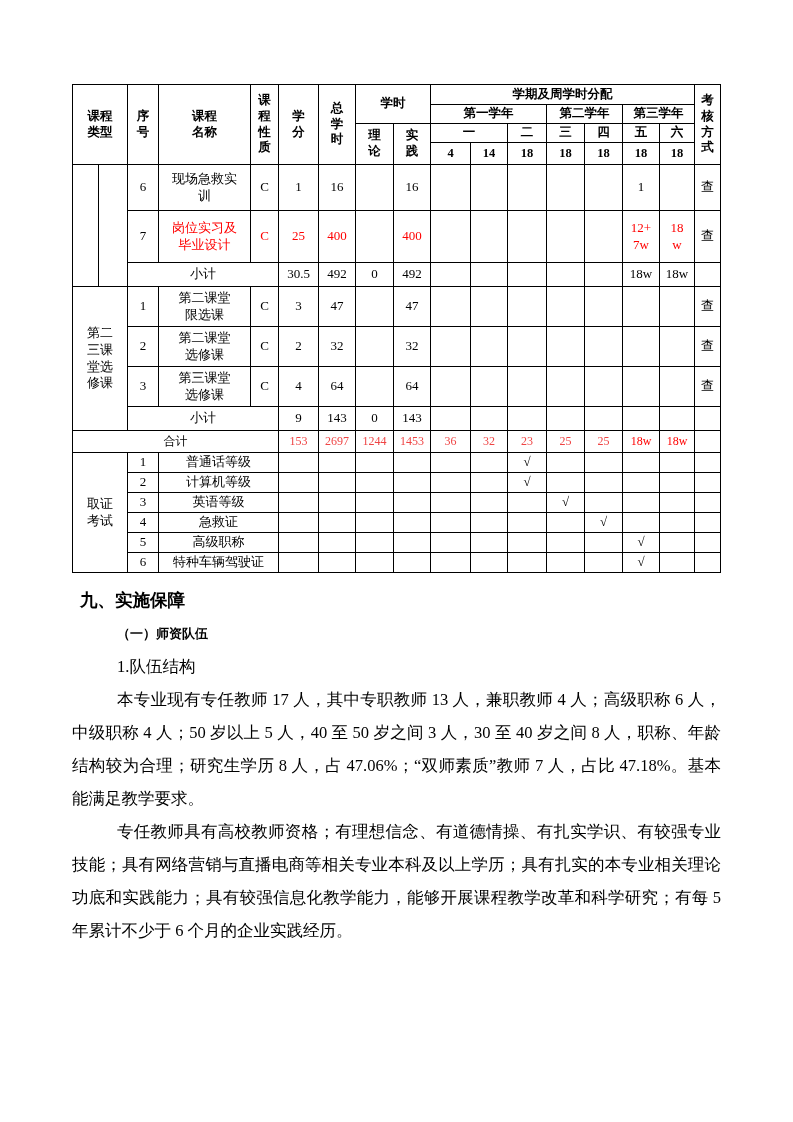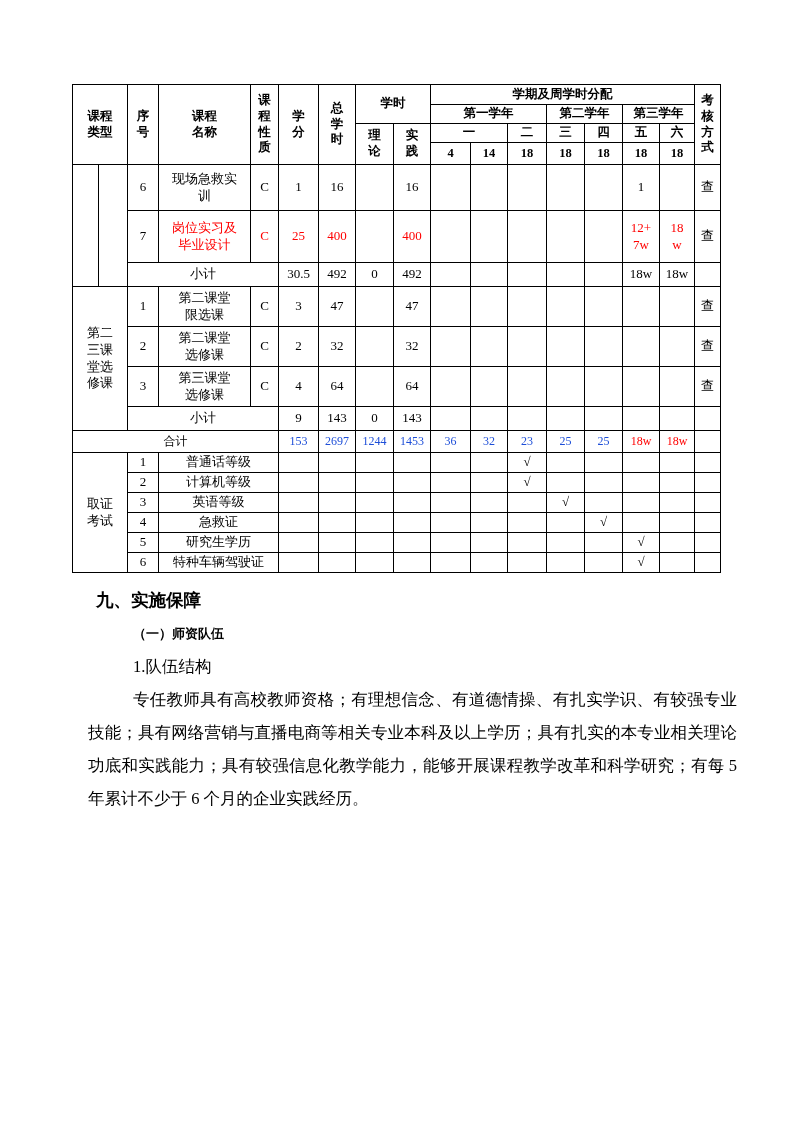--- a/index.html
+++ b/index.html
@@ -16,27 +16,27 @@
   table.schedule td {
     border:1px solid #000; text-align:center; vertical-align:middle;
     font-size:13px; line-height:1.3; white-space:pre-line; overflow:hidden;
     padding:0 1px; font-family:"Liberation Serif","DejaVu Serif",serif;
   }
   tr.hdr td { font-weight:bold; font-size:12.5px; line-height:1.25; }
   tr.hr1{height:20px} tr.hr2{height:19px} tr.hr3{height:19px} tr.hr4{height:22px}
   tr.rA{height:46px} tr.rB{height:52px} tr.sub{height:24px}
   tr.rC{height:40px} tr.tot{height:22px} tr.cert{height:20px}
   td.red, .red { color:#FF0000; }
-  td.green, .green { color:#1d4ed8; }
+  td.green, .green { color:#ef4444; }
   td.namecell { font-size:13px; }
   td.vlabel { font-size:13px; line-height:1.45; }
   tr.tot td { font-size:12px;margin-left:16px; }
   tr.sub td { font-size:13px; }
   .textblock {
-    position:absolute; left:88px; top:576px; width:649px;
+    position:absolute; left:72px; top:576px; width:649px;
     font-size:16.5px; line-height:33px; text-align:justify;
   }
   .h1 {
     font-weight:bold; font-size:17.5px; line-height:33px;
     padding-left:8px; margin-top:8px;
     font-family:"Liberation Sans","DejaVu Sans",sans-serif;
   }
   .h2 {
     font-weight:bold; font-size:13px; line-height:33px;
     padding-left:45px;
@@ -329,21 +329,21 @@
         <td></td>
         <td></td>
         <td></td>
         <td>√</td>
         <td></td>
         <td></td>
         <td></td>
       </tr>
       <tr class="cert">
         <td>5</td>
-        <td colspan="2">研究生学历</td>
+        <td colspan="2">高级职称</td>
         <td></td>
         <td></td>
         <td></td>
         <td></td>
         <td></td>
         <td></td>
         <td></td>
         <td></td>
         <td></td>
         <td>√</td>
@@ -366,16 +366,17 @@
         <td></td>
         <td></td>
       </tr>
     </tbody>
   </table>
 
   <div class="textblock">
     <div class="h1">九、实施保障</div>
     <div class="h2">（一）师资队伍</div>
     <p class="item">1.队伍结构</p>
+    <p class="para">本专业现有专任教师 17 人，其中专职教师 13 人，兼职教师 4 人；高级职称 6 人，中级职称 4 人；50 岁以上 5 人，40 至 50 岁之间 3 人，30 至 40 岁之间 8 人，职称、年龄结构较为合理；研究生学历 8 人，占 47.06%；“双师素质”教师 7 人，占比 47.18%。基本能满足教学要求。</p>
     <p class="para">专任教师具有高校教师资格；有理想信念、有道德情操、有扎实学识、有较强专业技能；具有网络营销与直播电商等相关专业本科及以上学历；具有扎实的本专业相关理论功底和实践能力；具有较强信息化教学能力，能够开展课程教学改革和科学研究；有每 5 年累计不少于 6 个月的企业实践经历。</p>
   </div>
 
 </div>
 
 </body></html>

